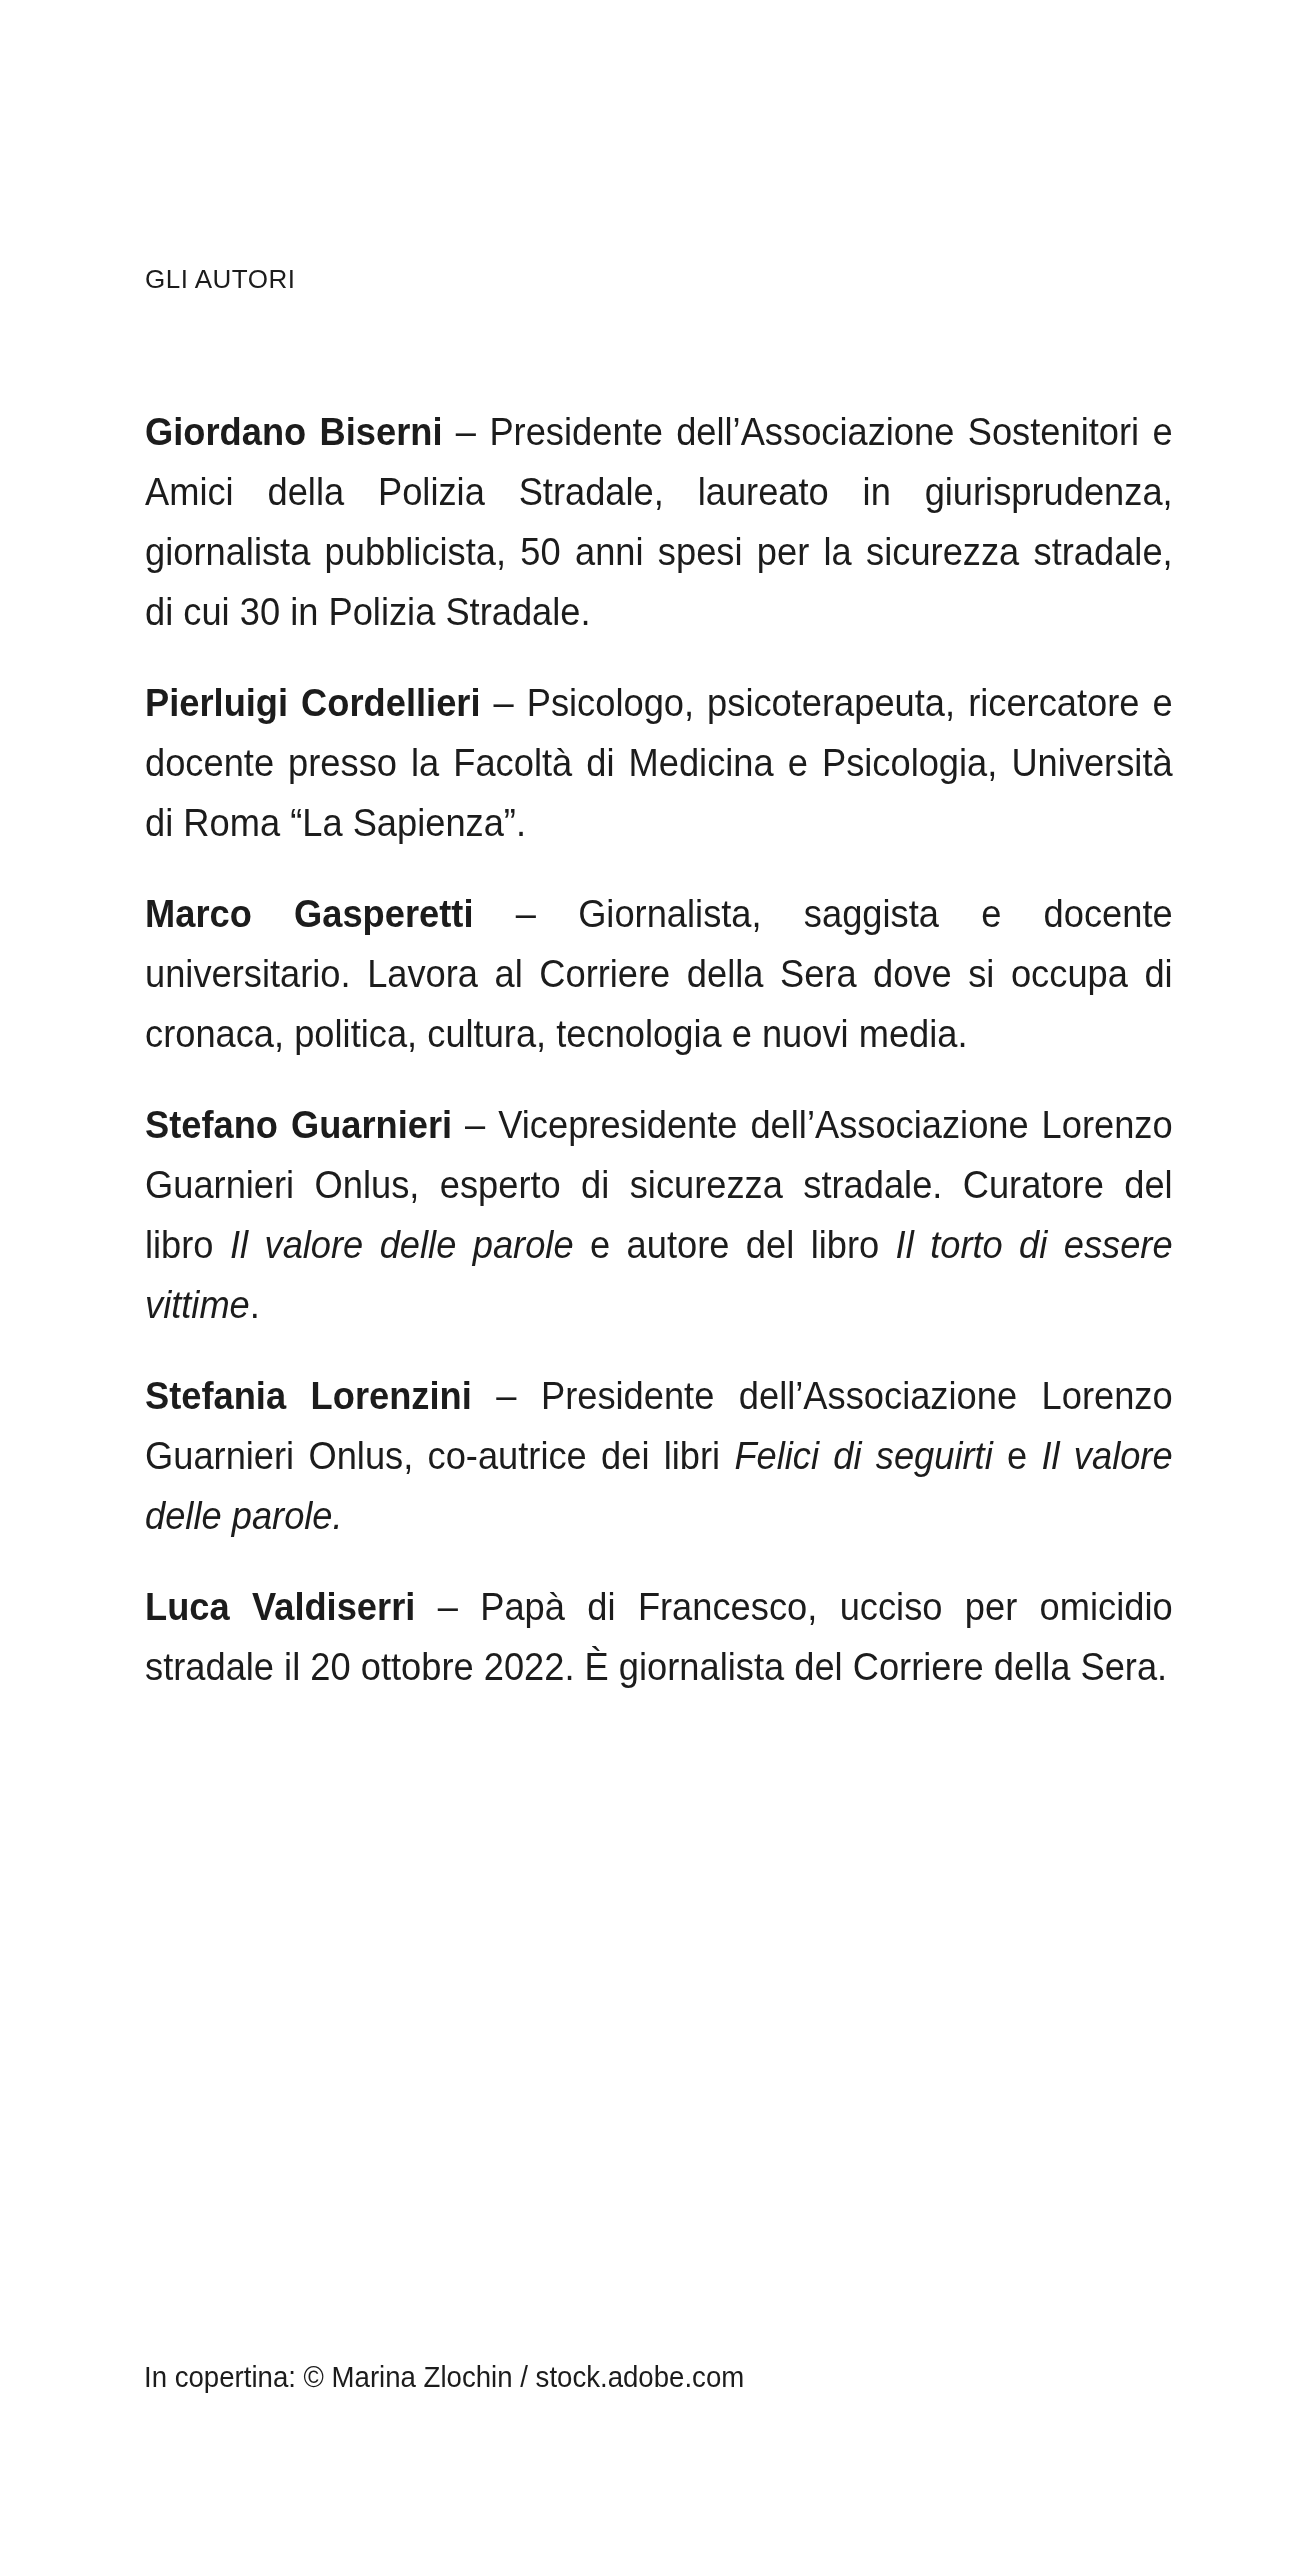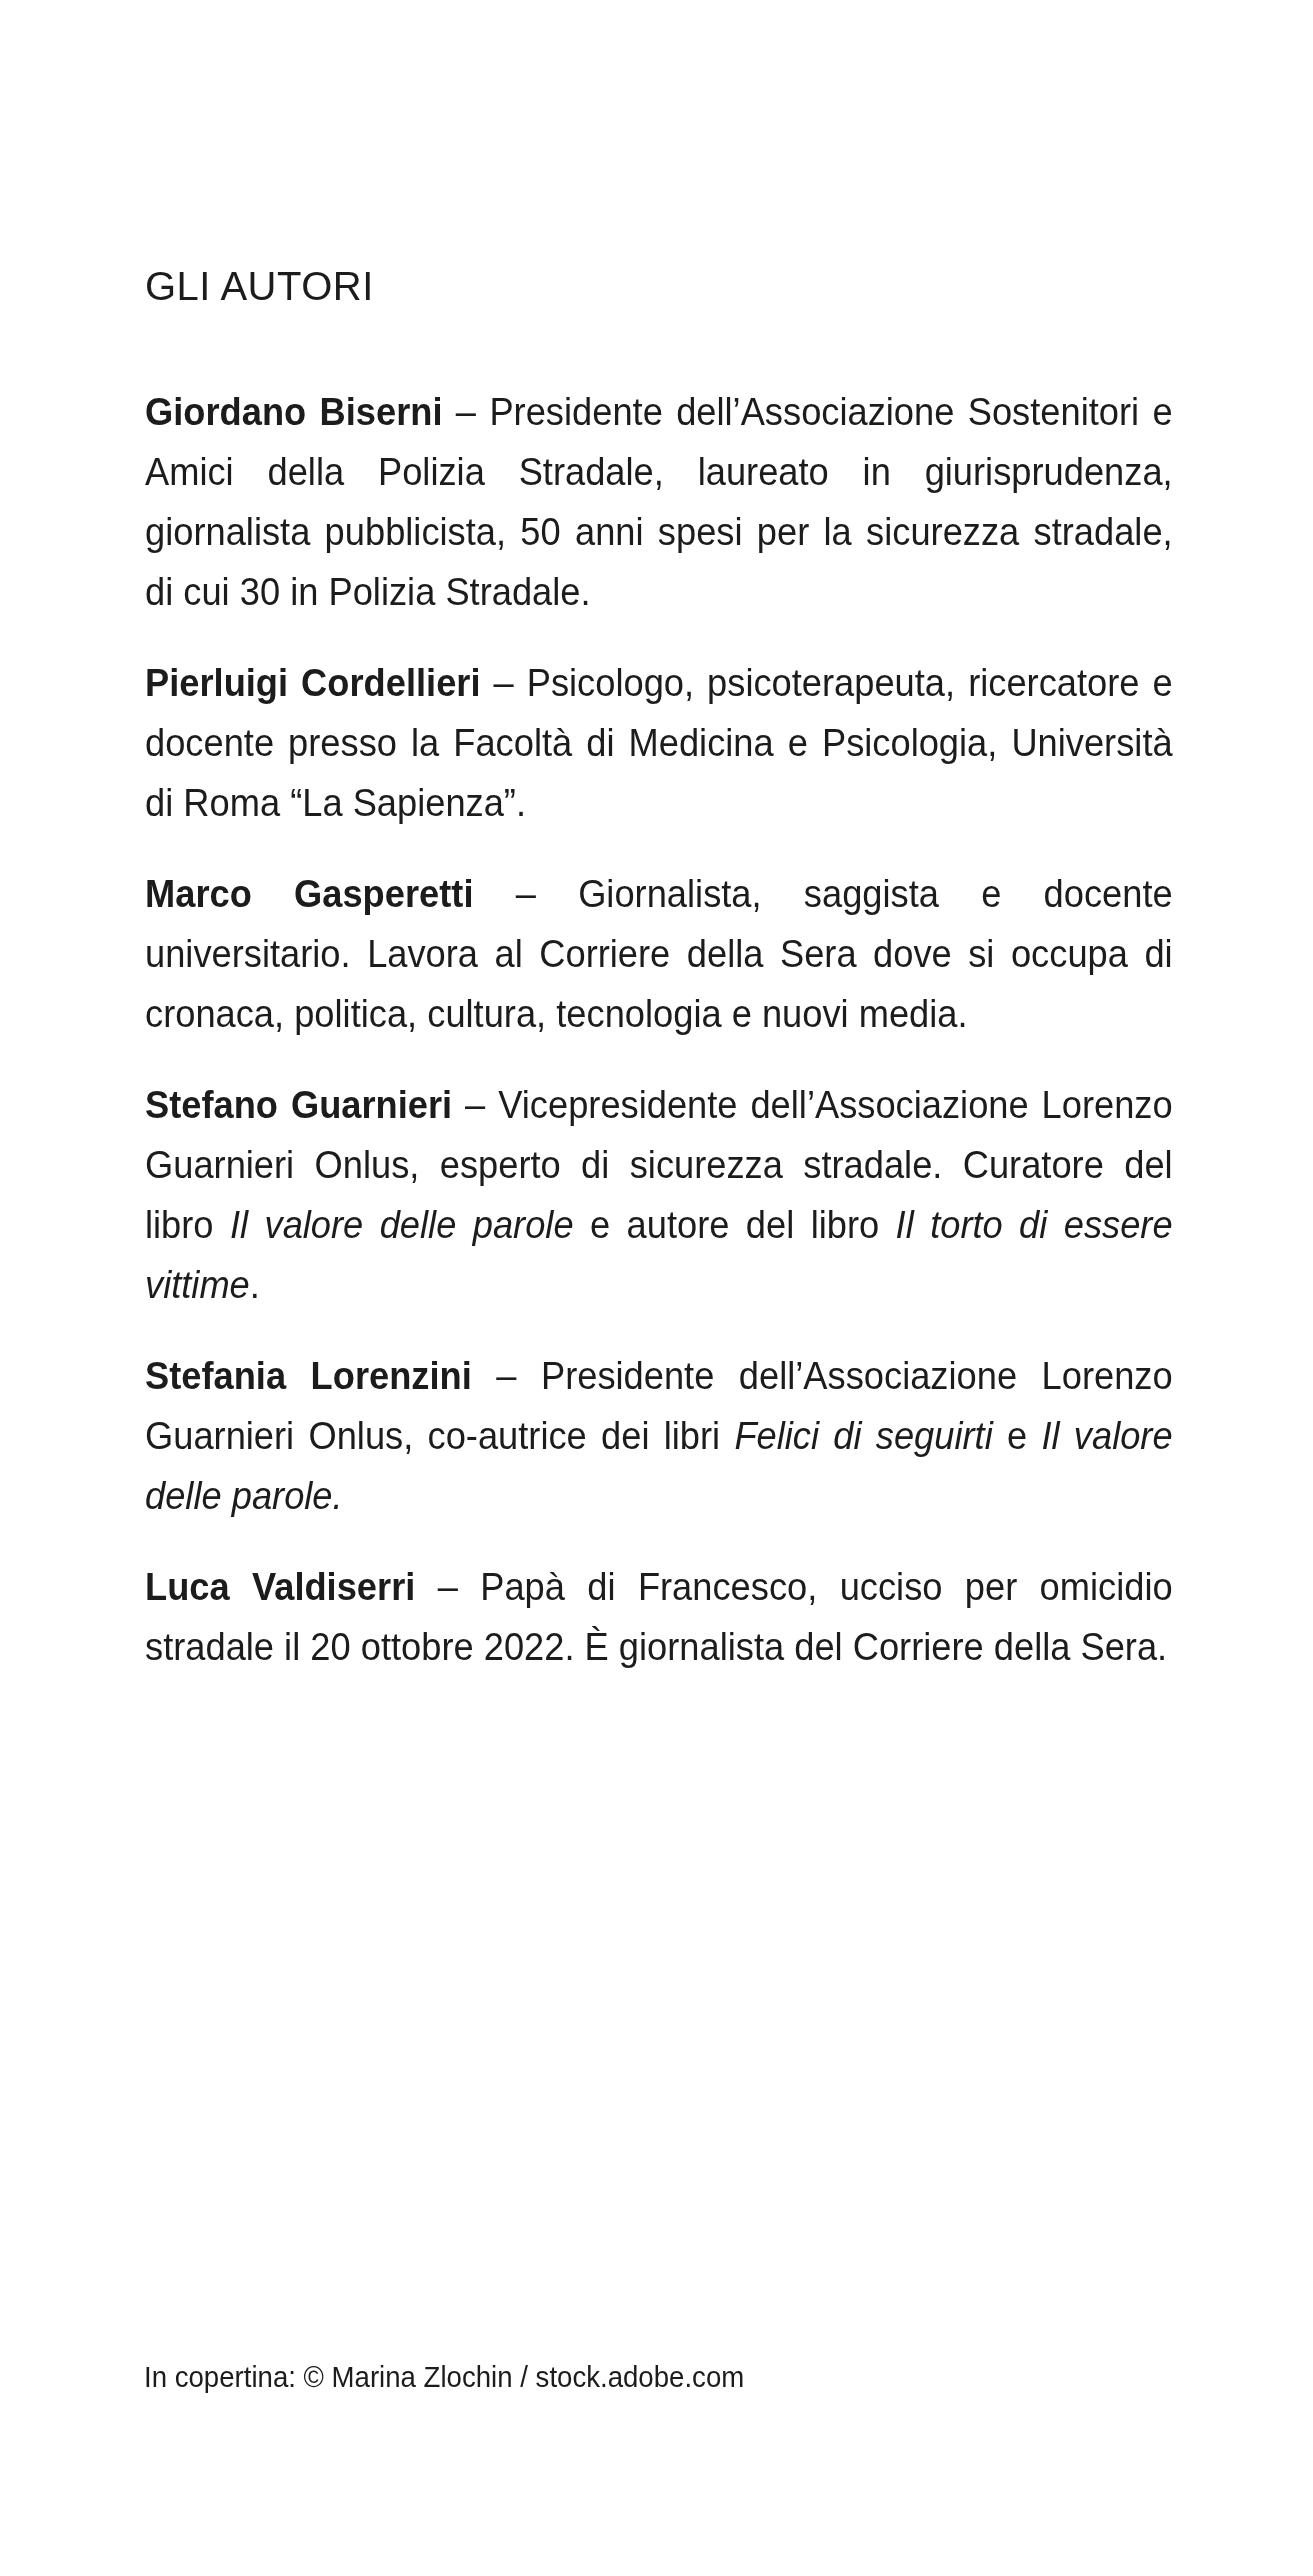--- a/index.html
+++ b/index.html
@@ -1,19 +1,19 @@
 <!DOCTYPE html>
 <html style="font-size:14.5px"><head>
 <meta charset="utf-8">
 <style>
   html, body { margin:0; padding:0; background:#fff; }
   body { width:1314px; height:2576px; position:relative; overflow:hidden;
          font-family:"Liberation Sans", sans-serif; color:#1c1c1c; }
-  .heading { position:absolute; left:145px; top:264px; font-size:40px; letter-spacing:0.5px; }
-  .bios { position:absolute; left:145px; top:382px; width:1027px; }
+  .heading { position:absolute; left:145px; top:264px; font-size:26px; letter-spacing:0.5px; }
+  .bios { position:absolute; left:145px; top:402px; width:1027px; }
   .bio { font-size:39px; line-height:60px; text-align:justify; margin:0 0 31px 0;
          transform:scaleX(0.93); transform-origin:left top; width:1105px; }
   .bio b { font-weight:700; }
   .credit { position:absolute; left:144px; top:2360px; font-size:30px; transform:scaleX(0.92); transform-origin:left top; }
 </style>
 </head>
 <body>
 
 <div class="heading">GLI AUTORI</div>
 <div class="bios" id="bios">

